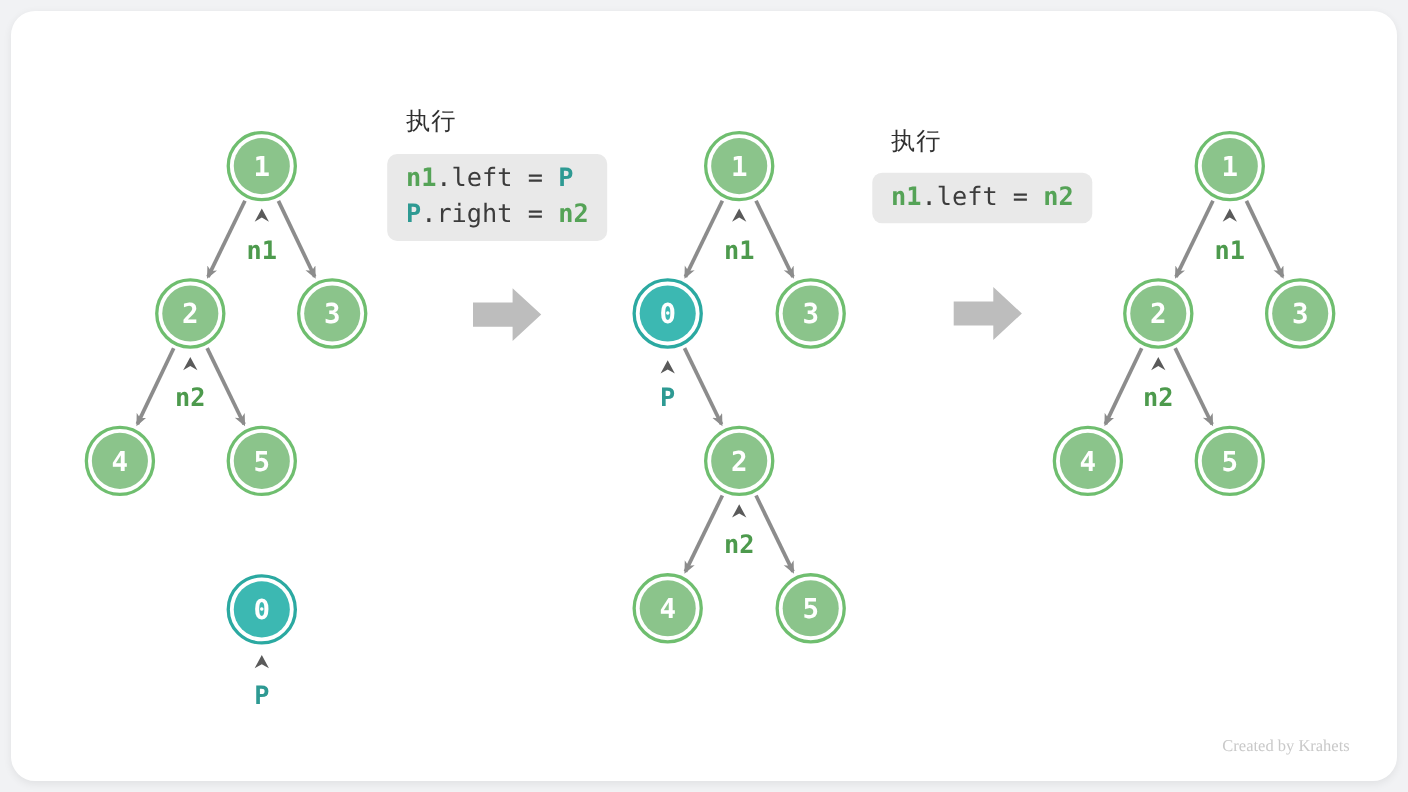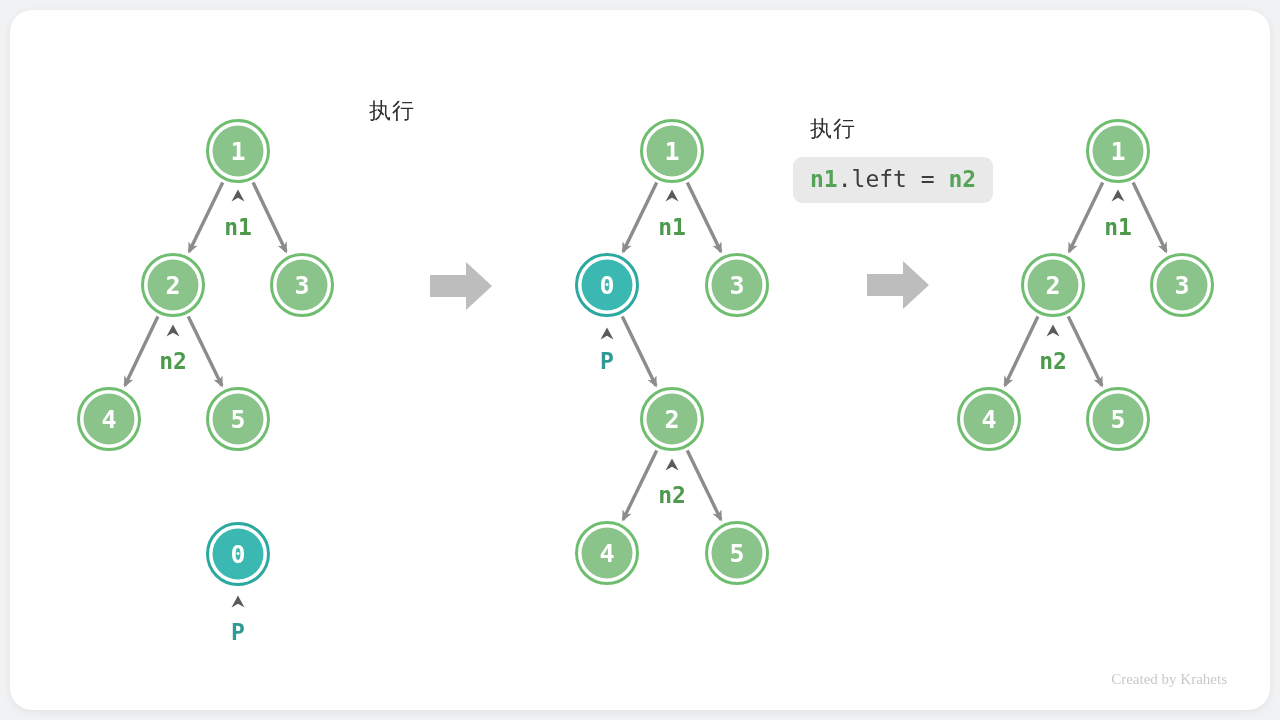--- a/index.html
+++ b/index.html
@@ -166,20 +166,21 @@
         <text x="1108" y="225" text-anchor="middle" fill="#4D9A4D" font-family="&quot;DejaVu Sans Mono&quot;,monospace" font-size="23" font-weight="bold">n1</text>
         <path d="M0,-6.5 L6.5,5.5 L0,1.8 L-6.5,5.5 Z" transform="translate(1043,321)" fill="#5A5A5A"></path>
         <text x="1043" y="359" text-anchor="middle" fill="#4D9A4D" font-family="&quot;DejaVu Sans Mono&quot;,monospace" font-size="23" font-weight="bold">n2</text>
       </g>
       <polygon points="420,265 456,265 456,252 482,276 456,300 456,287 420,287" fill="#BDBDBD"></polygon>
       <polygon points="857,264 893,264 893,251 919,275 893,299 893,286 857,286" fill="#BDBDBD"></polygon>
     </svg>
 
   <div class="exec exec-1" style="left:342px;top:88px">
     <div class="exec-label">执行</div>
+    <div class="code-box"><div><span class="tok-green">n1</span><span class="tok-plain">.left = </span><span class="tok-teal">P</span></div><div><span class="tok-teal">P</span><span class="tok-plain">.right = </span><span class="tok-green">n2</span></div></div>
   </div>
 
   <div class="exec exec-2" style="left:783px;top:106px">
     <div class="exec-label">执行</div>
     <div class="code-box"><div><span class="tok-green">n1</span><span class="tok-plain">.left = </span><span class="tok-green">n2</span></div></div>
   </div>
 
   <div class="watermark">Created by Krahets</div>
 
 </div>

